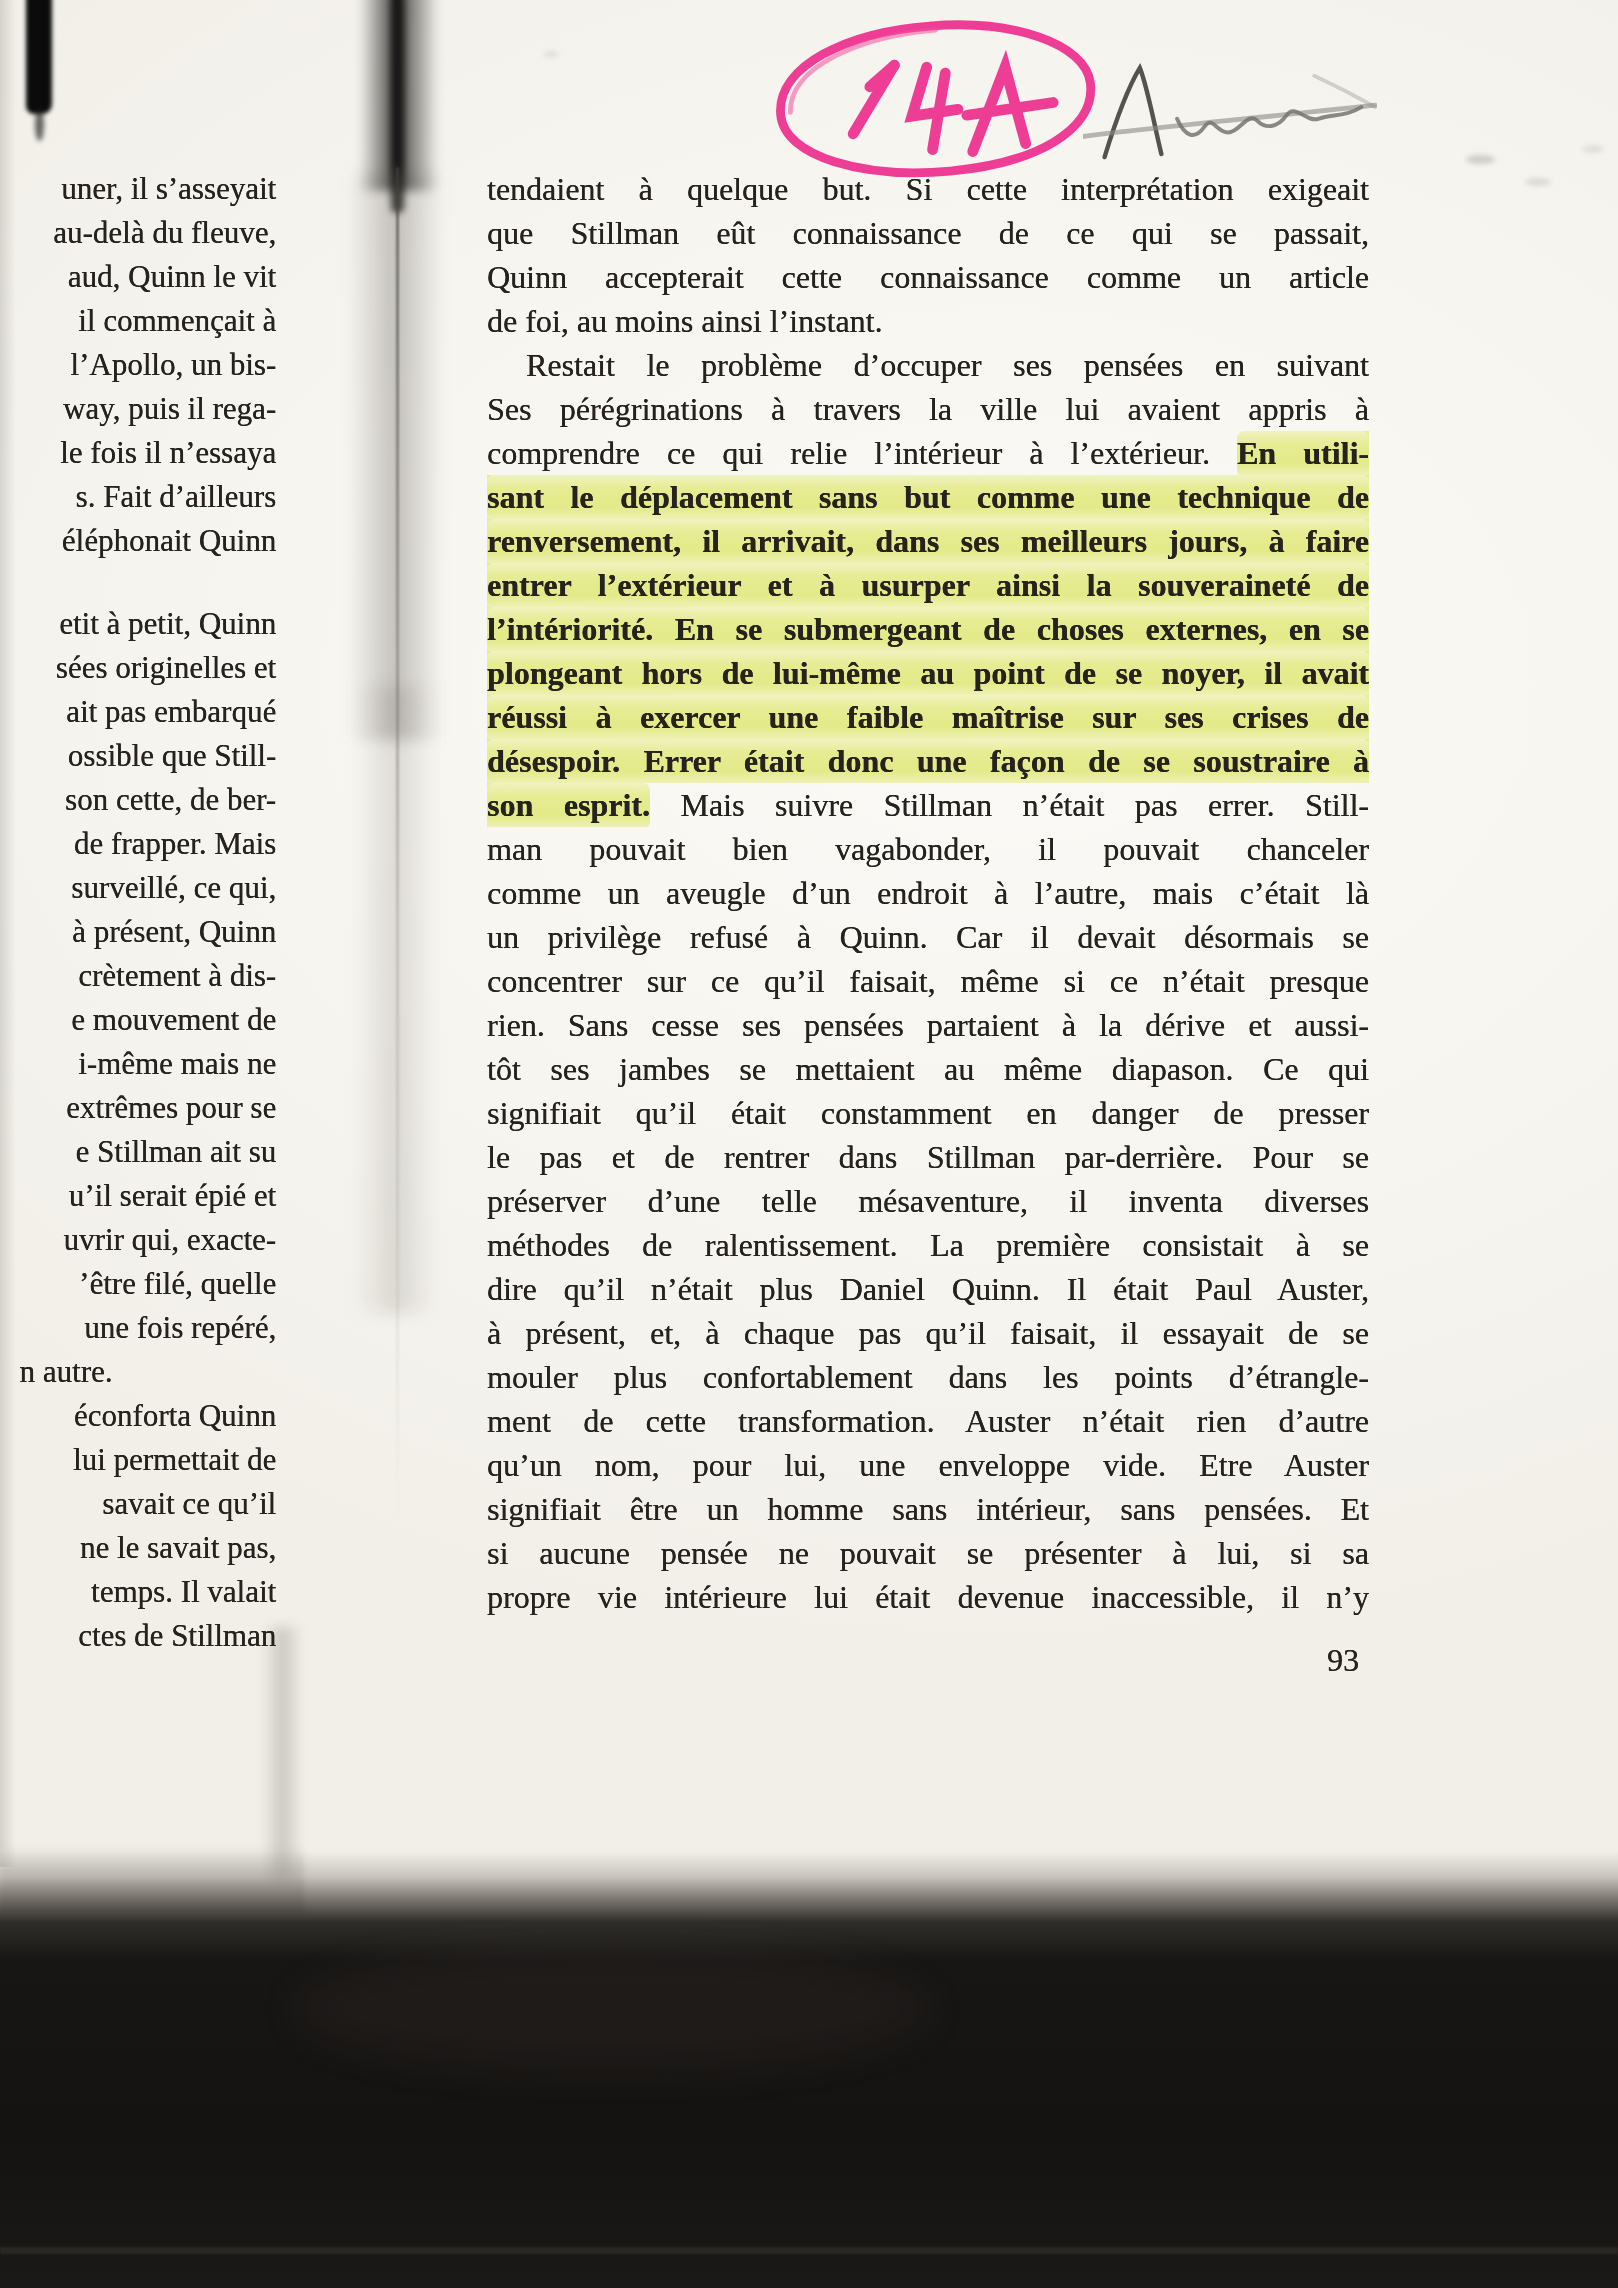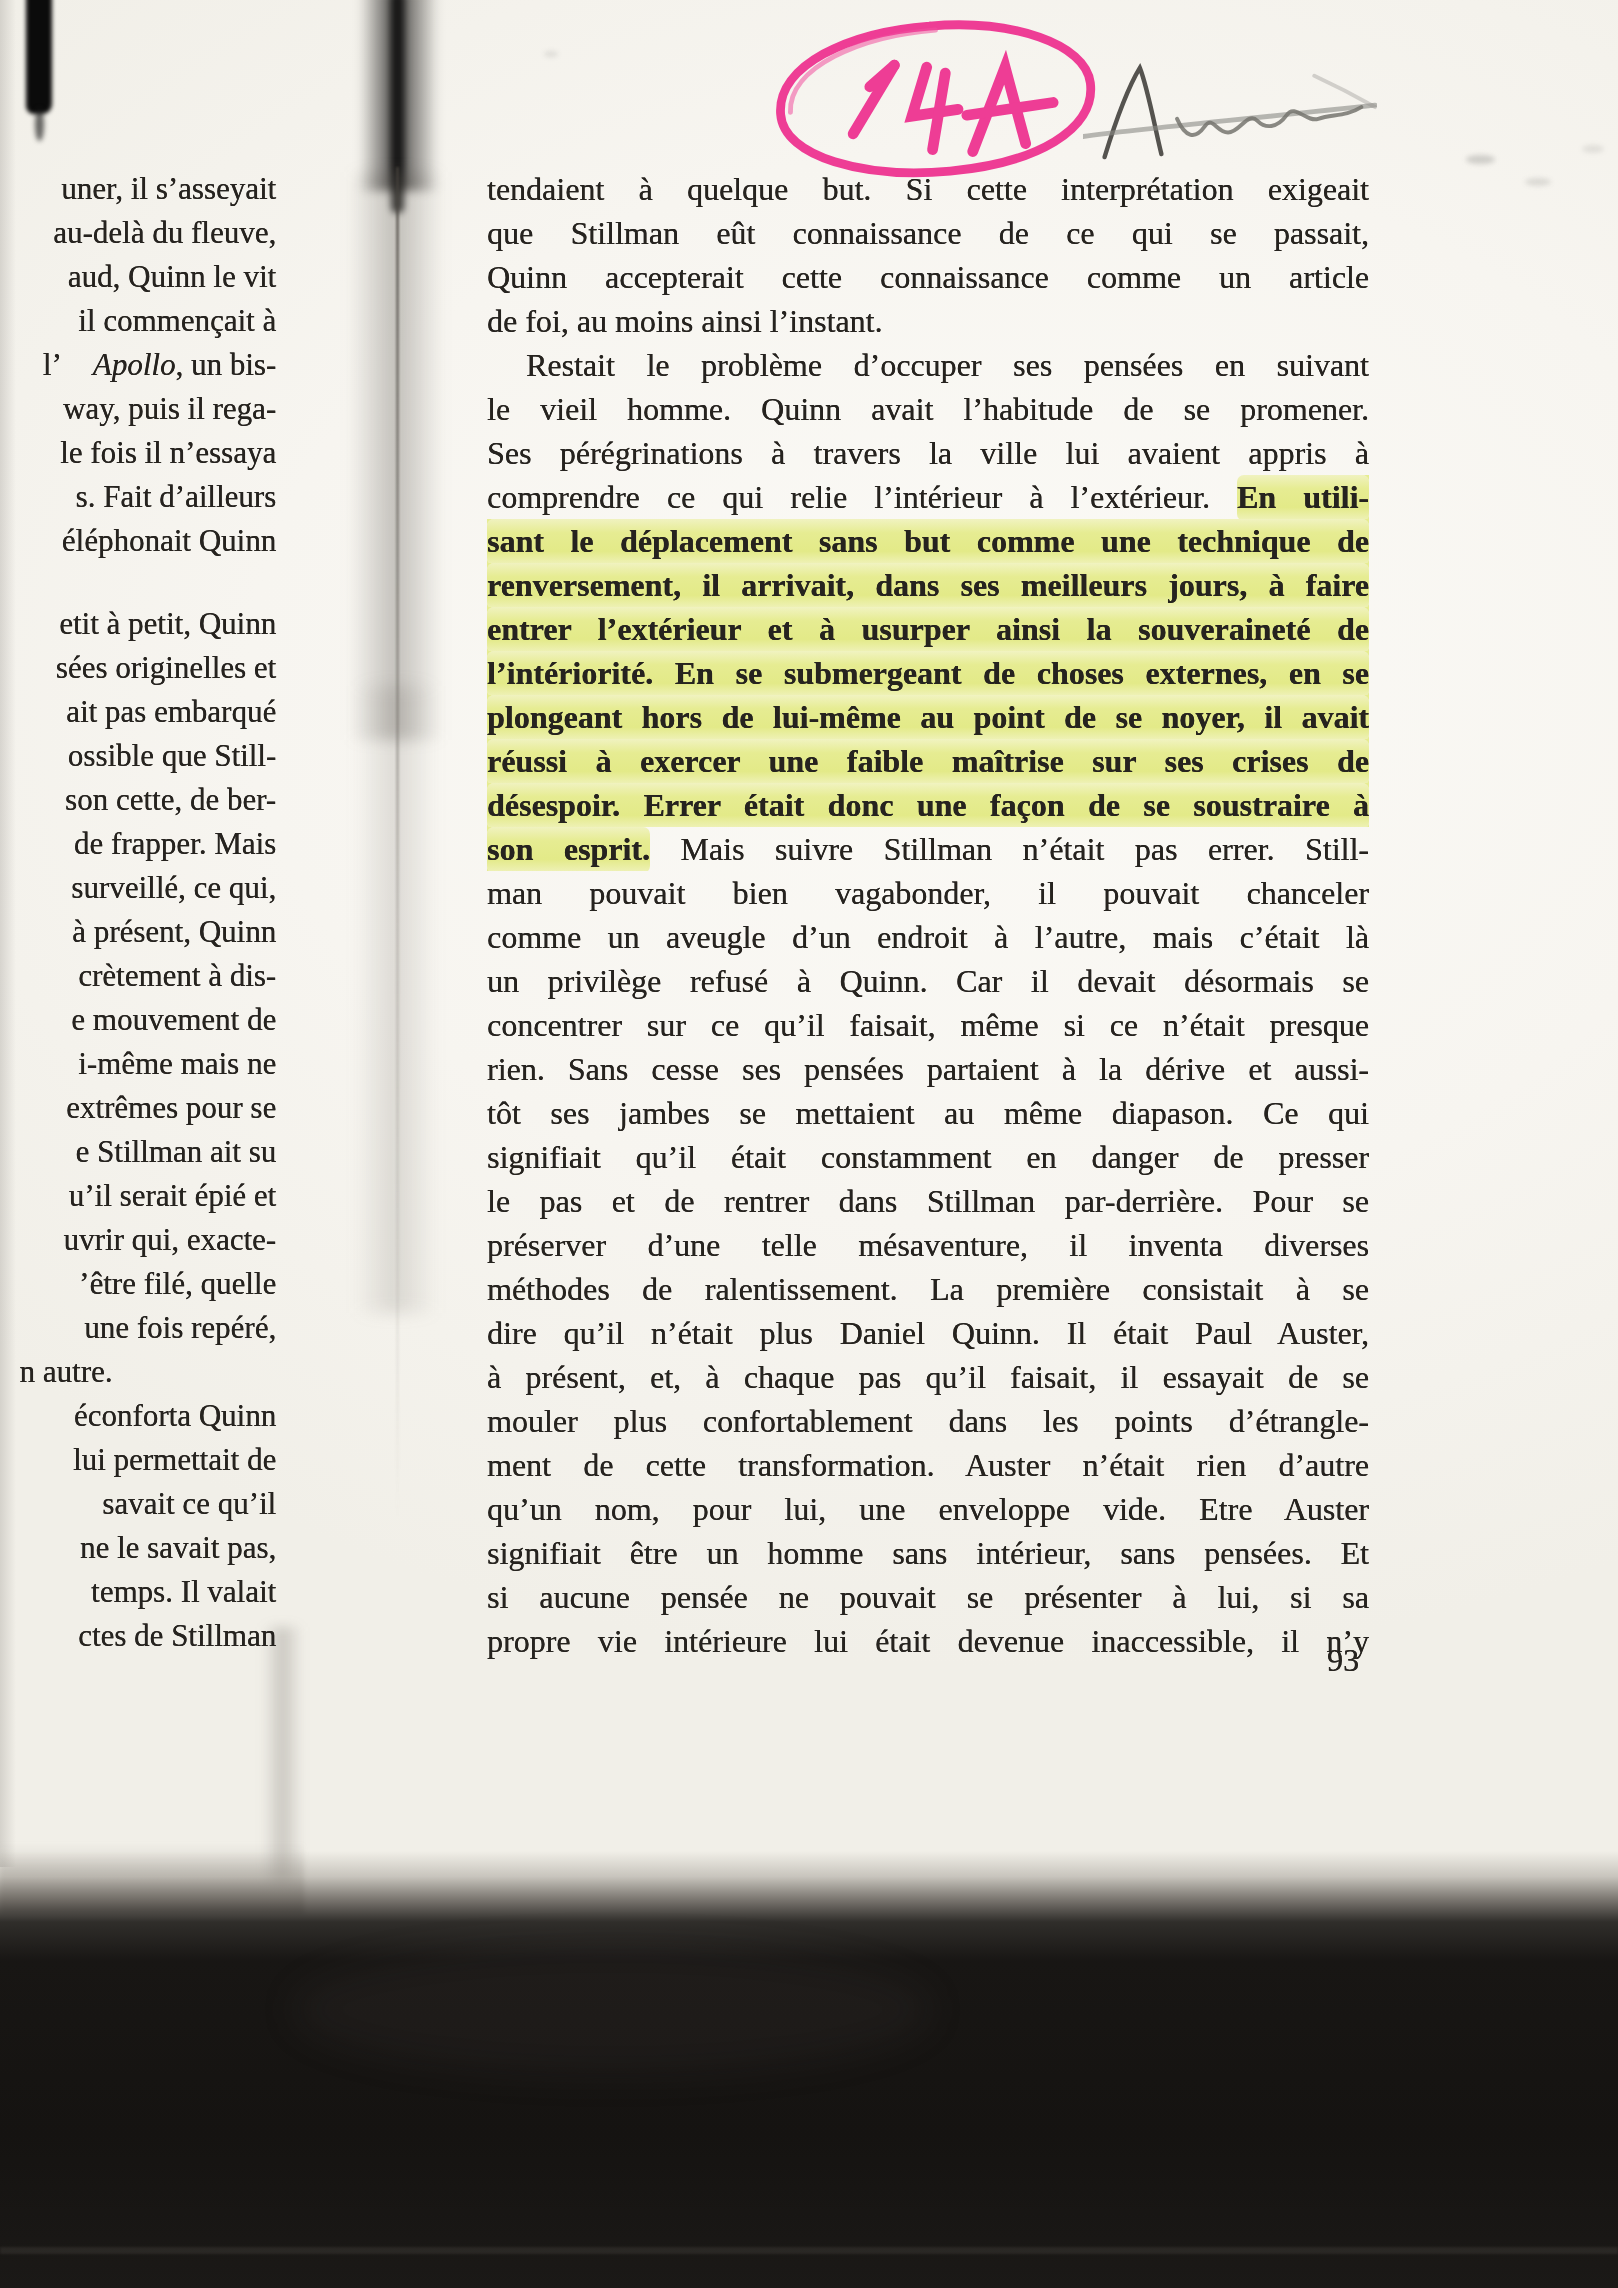--- a/index.html
+++ b/index.html
@@ -13,21 +13,21 @@
   .sr{position:absolute;opacity:0;pointer-events:none;font-size:1px;}
 
   
   .left-col{position:absolute;left:-7.8px;top:167px;width:284px;}
   .left-col .line{
     height:44px;line-height:44px;font-size:31px;text-align:right;
     white-space:nowrap;overflow:visible;text-shadow:0.2px 0 0 currentColor;
   }
   .left-col .line.align-left{text-align:left;padding-left:27.4px;}
   .left-col .spacer{height:39px;}
-  .it{font-style:italic;margin-left:31px;}
+  .it{}
 
   
   .main-text{position:absolute;left:487px;top:167px;width:882px;}
   .main-text .line{
     height:44px;line-height:44px;font-size:32px;
     text-align:justify;text-align-last:justify;overflow:hidden;
     text-shadow:0.2px 0 0 currentColor;
   }
   .main-text .line.last{text-align-last:left;}
   .main-text .line.indent{text-indent:39px;}
@@ -157,21 +157,20 @@
     <div class="line"><span>temps. Il valait</span></div>
     <div class="line"><span>ctes de Stillman</span></div>
   </div>
 
 <div class="main-text">
     <div class="line"><span>tendaient à quelque but. Si cette interprétation exigeait</span></div>
     <div class="line"><span>que Stillman eût connaissance de ce qui se passait,</span></div>
     <div class="line"><span>Quinn accepterait cette connaissance comme un article</span></div>
     <div class="line last"><span>de foi, au moins ainsi l’instant.</span></div>
     <div class="line indent"><span>Restait le problème d’occuper ses pensées en suivant</span></div>
-    <div class="line"><span>le vieil homme. Quinn avait l’habitude de se promener.</span></div>
     <div class="line"><span>Ses pérégrinations à travers la ville lui avaient appris à</span></div>
     <div class="line"><span>comprendre ce qui relie l’intérieur à l’extérieur. </span><span class="hl ext-r">En utili-</span></div>
     <div class="line"><span class="hl ext-l ext-r">sant le déplacement sans but comme une technique de</span></div>
     <div class="line"><span class="hl ext-l ext-r">renversement, il arrivait, dans ses meilleurs jours, à faire</span></div>
     <div class="line"><span class="hl ext-l ext-r">entrer l’extérieur et à usurper ainsi la souveraineté de</span></div>
     <div class="line"><span class="hl ext-l ext-r">l’intériorité. En se submergeant de choses externes, en se</span></div>
     <div class="line"><span class="hl ext-l ext-r">plongeant hors de lui-même au point de se noyer, il avait</span></div>
     <div class="line"><span class="hl ext-l ext-r">réussi à exercer une faible maîtrise sur ses crises de</span></div>
     <div class="line"><span class="hl ext-l ext-r">désespoir. Errer était donc une façon de se soustraire à</span></div>
     <div class="line"><span class="hl ext-l">son esprit.</span><span> Mais suivre Stillman n’était pas errer. Still-</span></div>

